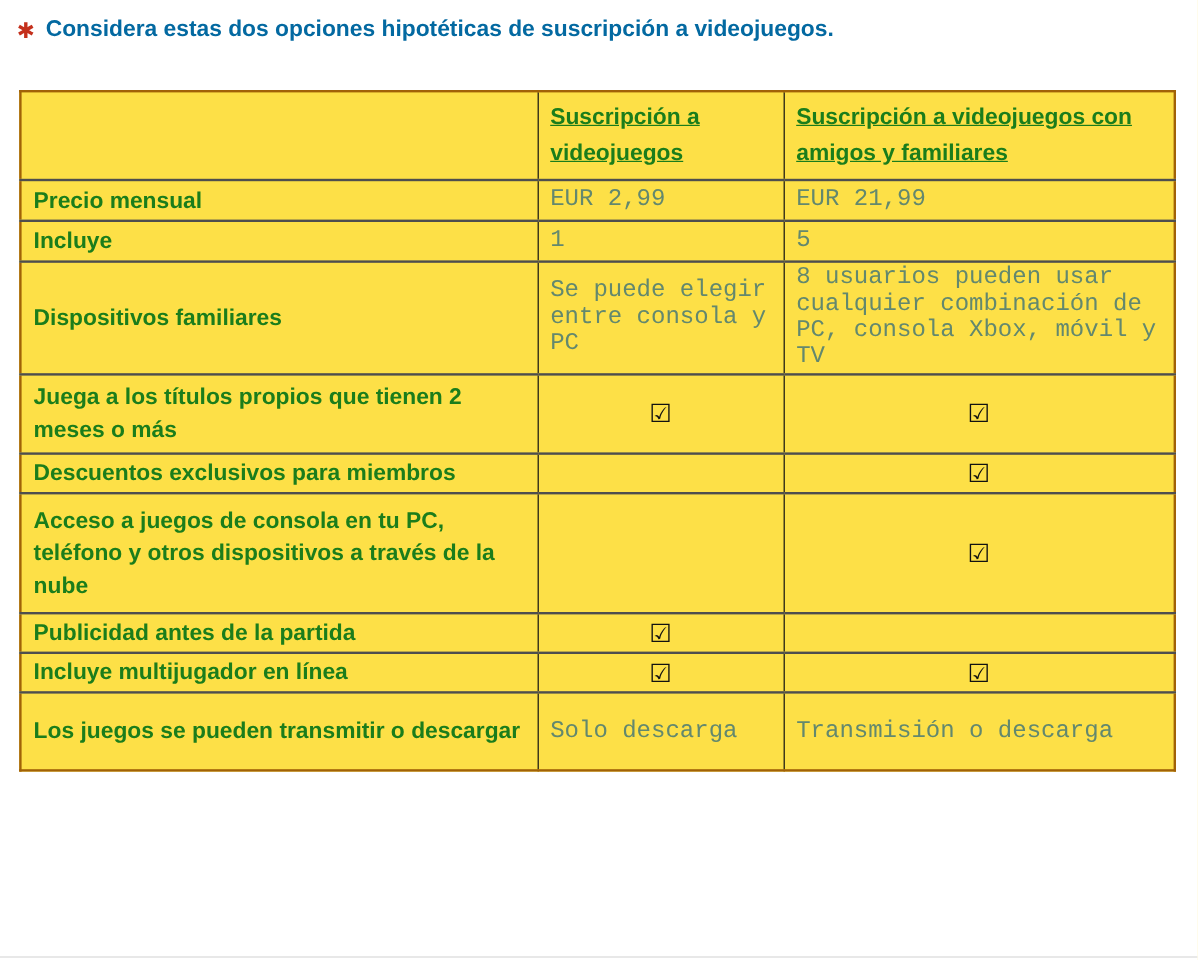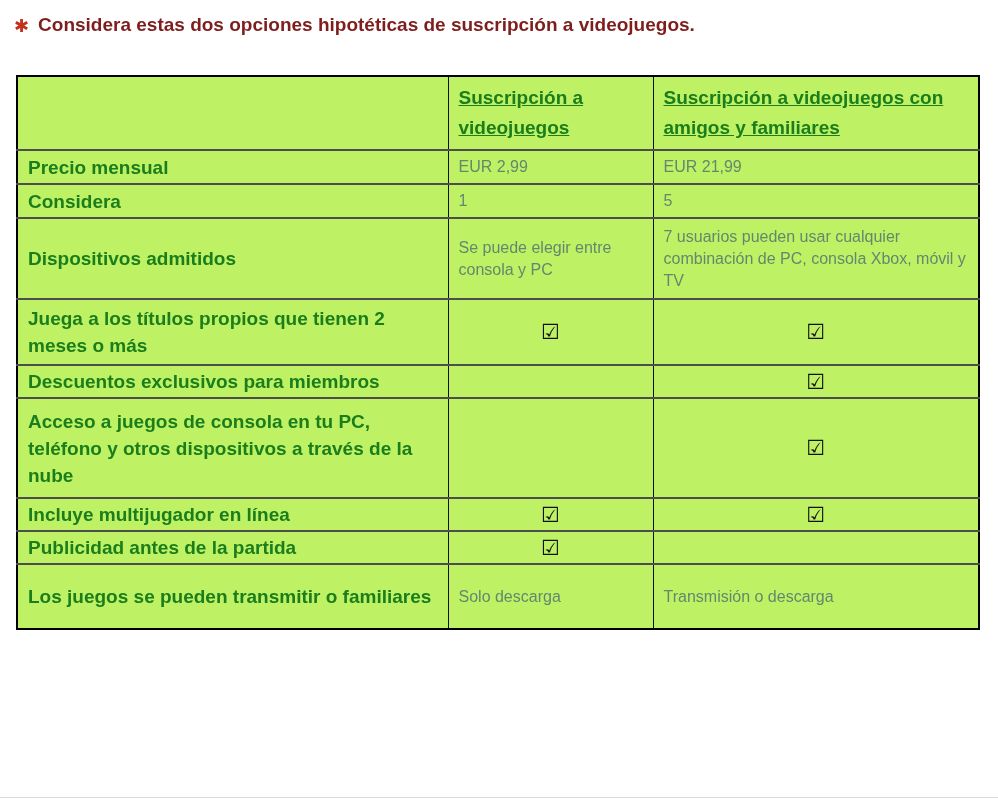--- a/index.html
+++ b/index.html
@@ -15,29 +15,29 @@
     border-bottom: 1px solid #d9d9d9;
   }
 
   .title-row {
     position: absolute; top: 13px; left: 14px; right: 10px;
     font-size: 19px; font-weight: bold;
     display: flex; align-items: flex-start; gap: 9px;
     line-height: 1.3;
   }
   .asterisk { color: #c4301c; font-size: 18px; padding-top: 2px; }
-  .title-text { color: #7f1d1d; }
+  .title-text { color: #0369a1; }
 
   table.compare {
     position: absolute; top: 75px; left: 16px;
     width: 962px;
     border-collapse: collapse;
     table-layout: fixed;
-    background: #bef264;
-    border: 2px solid #000000;
+    background: #fde047;
+    border: 2px solid #a16207;
   }
   col.c-label { width: 431px; }
   col.c-plan1 { width: 205px; }
   col.c-plan2 { width: 326px; }
 
   td {
     border-left: 1px solid #111;
     border-right: 1px solid #111;
     border-top: 2px solid #4e4e4e;
     border-bottom: 2px solid #4e4e4e;
@@ -61,24 +61,25 @@
   .head-link {
     color: #1b7d1b;
     font-size: 19px;
     font-weight: bold;
     line-height: 30px;
     text-decoration: underline;
     cursor: pointer;
   }
   .val-cell {
     color: #63886e;
-    font-size: 16px;
+    font-size: 20px;
     line-height: 22px;
     padding: 2px 8px 2px 10px;
     vertical-align: middle;
+    font-family: Liberation Mono, monospace;
   }
   .check-cell {
     text-align: center;
     color: #111;
     font-family: "DejaVu Sans", sans-serif;
     font-size: 21px;
     padding: 0;
     vertical-align: middle;
   }
   
@@ -119,29 +120,29 @@
       </td>
     </tr>
 
     <tr class="h34">
       <td class="label-cell">Precio mensual</td>
       <td class="val-cell">EUR 2,99</td>
       <td class="val-cell">EUR 21,99</td>
     </tr>
 
     <tr class="h34">
-      <td class="label-cell">Considera</td>
+      <td class="label-cell">Incluye</td>
       <td class="val-cell">1</td>
       <td class="val-cell">5</td>
     </tr>
 
     <tr class="h81">
-      <td class="label-cell">Dispositivos admitidos</td>
+      <td class="label-cell">Dispositivos familiares</td>
       <td class="val-cell">Se puede elegir entre consola y PC</td>
-      <td class="val-cell">7 usuarios pueden usar cualquier combinación de PC, consola Xbox, móvil y TV</td>
+      <td class="val-cell">8 usuarios pueden usar cualquier combinación de PC, consola Xbox, móvil y TV</td>
     </tr>
 
 
 
     <tr class="h66">
       <td class="label-cell">Juega a los títulos propios que tienen 2 meses o más</td>
       <td class="check-cell">☑</td>
       <td class="check-cell">☑</td>
     </tr>
 
@@ -152,33 +153,33 @@
     </tr>
 
 
     <tr class="h100">
       <td class="label-cell">Acceso a juegos de consola en tu PC, teléfono y otros dispositivos a través de la nube</td>
       <td class="val-cell"></td>
       <td class="check-cell">☑</td>
     </tr>
 
     <tr class="h33">
+      <td class="label-cell">Publicidad antes de la partida</td>
+      <td class="check-cell">☑</td>
+      <td class="val-cell"></td>
+    </tr>
+
+    <tr class="h33">
       <td class="label-cell">Incluye multijugador en línea</td>
       <td class="check-cell">☑</td>
       <td class="check-cell">☑</td>
     </tr>
 
-    <tr class="h33">
-      <td class="label-cell">Publicidad antes de la partida</td>
-      <td class="check-cell">☑</td>
-      <td class="val-cell"></td>
-    </tr>
-
     <tr class="h65 last-row">
-      <td class="label-cell">Los juegos se pueden transmitir o familiares</td>
+      <td class="label-cell">Los juegos se pueden transmitir o descargar</td>
       <td class="val-cell">Solo descarga</td>
       <td class="val-cell">Transmisión o descarga</td>
     </tr>
   </tbody>
     </table>
 
   <div class="page-bottom-rule"></div>
 </div>
 
 </body></html>

